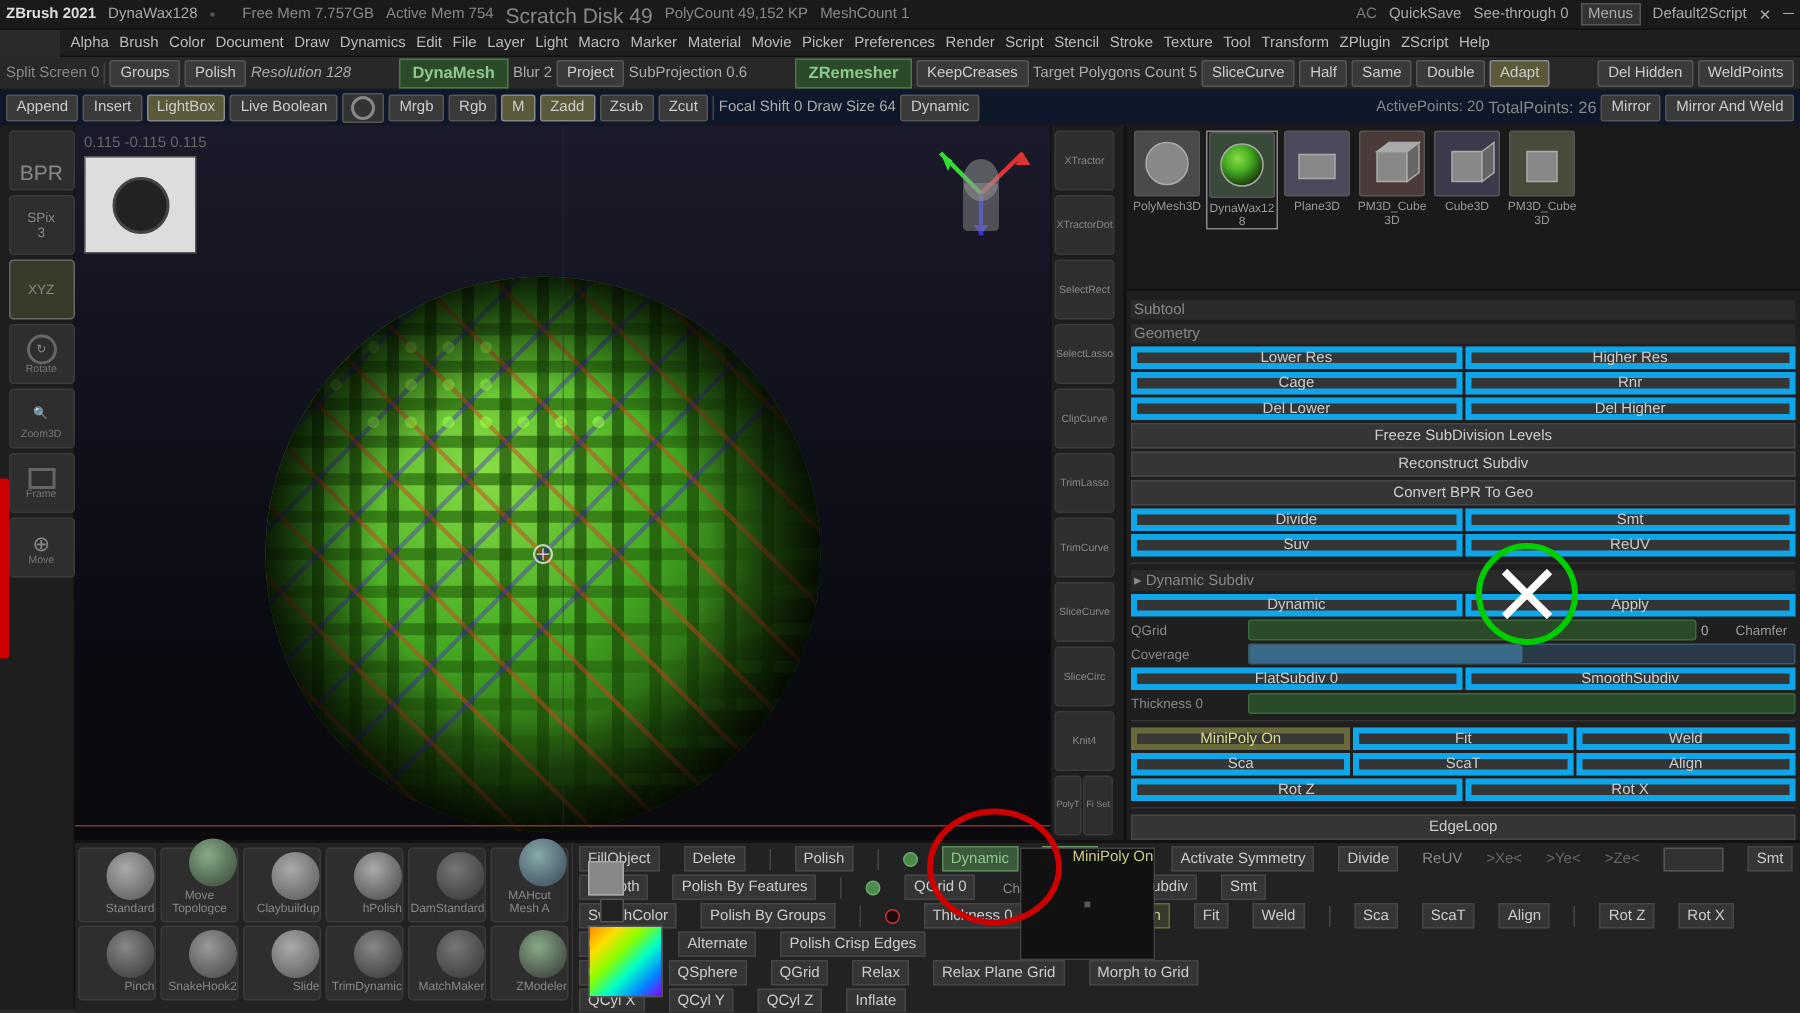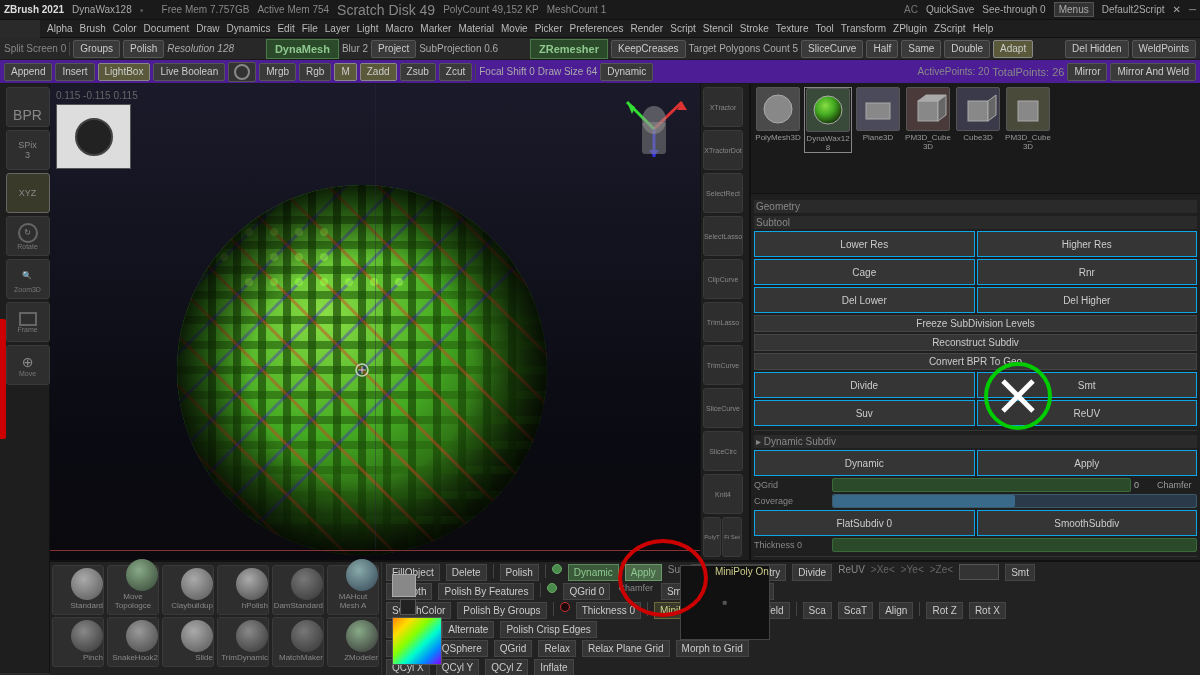--- a/index.html
+++ b/index.html
@@ -192,23 +192,23 @@
       align-items: center;
       justify-content: center;
     }
     .pa-row {
       display: flex;
       gap: 2px;
       margin-bottom: 2px;
     }
     .pa-btn-h {
       flex: 1;
-      height: 26px;
+      height: 15px;
       background: #353535;
-      border: 1px solid #0ea5e9;
+      border: 4px solid #0ea5e9;
       color: #ccc;
       font-size: 10px;
       cursor: pointer;
       display: flex;
       align-items: center;
       justify-content: center;
       white-space: nowrap;
     }
     .pa-slider-row {
       display: flex;
@@ -311,22 +311,22 @@
       flex: 1;
       display: flex;
       flex-direction: column;
       padding: 2px 3px;
       gap: 2px;
       overflow: hidden;
     }
 
     .bm-row {
       display: flex;
-      align-items: flex-start;
-      gap: 6px;
+      align-items: center;
+      gap: 16px;
       flex-wrap: nowrap;
     }
     .bm-btn {
       height: 17px;
       padding: 0 5px;
       background: #353535;
       border: 1px solid #454545;
       color: #ccc;
       font-size: 10px;
       cursor: pointer;
@@ -405,21 +405,21 @@
   <span class="tb2-btn">SliceCurve</span>
   <span class="tb2-btn">Half</span>
   <span class="tb2-btn">Same</span>
   <span class="tb2-btn">Double</span>
   <span class="tb2-btn active">Adapt</span>
   <span style="flex:1;"></span>
   <span class="tb2-btn">Del Hidden</span>
   <span class="tb2-btn">WeldPoints</span>
 </div>
 
-<div style="width:100%;height:24px;background:#4c1d95;display:flex;align-items:center;padding:0 4px;gap:3px;border-bottom:1px solid #1a1a1a;">
+<div style="width:100%;height:24px;background:#0f172a;display:flex;align-items:center;padding:0 4px;gap:3px;border-bottom:1px solid #1a1a1a;">
   <span class="tb2-btn">Append</span>
   <span class="tb2-btn">Insert</span>
   <span class="tb2-btn active">LightBox</span>
   <span class="tb2-btn">Live Boolean</span>
 
   <div style="width:28px;height:20px;background:#333;border:1px solid #555;border-radius:2px;display:flex;align-items:center;justify-content:center;cursor:pointer;">
     <div style="width:16px;height:16px;border-radius:50%;border:2px solid #888;"></div>
   </div>
   <span class="tb2-btn">Mrgb</span>
   <span class="tb2-btn">Rgb</span>
@@ -709,23 +709,23 @@
           <svg width="40" height="36">
             <rect x="10" y="10" width="20" height="20" fill="#888" stroke="#aaa" stroke-width="1"></rect>
           </svg>
         </div>
         <span class="thumb-label">PM3D_Cube3D</span>
       </div>
     </div>
 
     <div id="properties-area">
 
+      <div class="pa-section">Subtool</div>
+
       <div class="pa-section">Geometry</div>
-
-      <div class="pa-section">Subtool</div>
 
       <div class="pa-row">
         <button class="pa-btn-h">Lower Res</button>
         <button class="pa-btn-h">Higher Res</button>
       </div>
       <div class="pa-row">
         <button class="pa-btn-h">Cage</button>
         <button class="pa-btn-h">Rnr</button>
       </div>
       <div class="pa-row">

